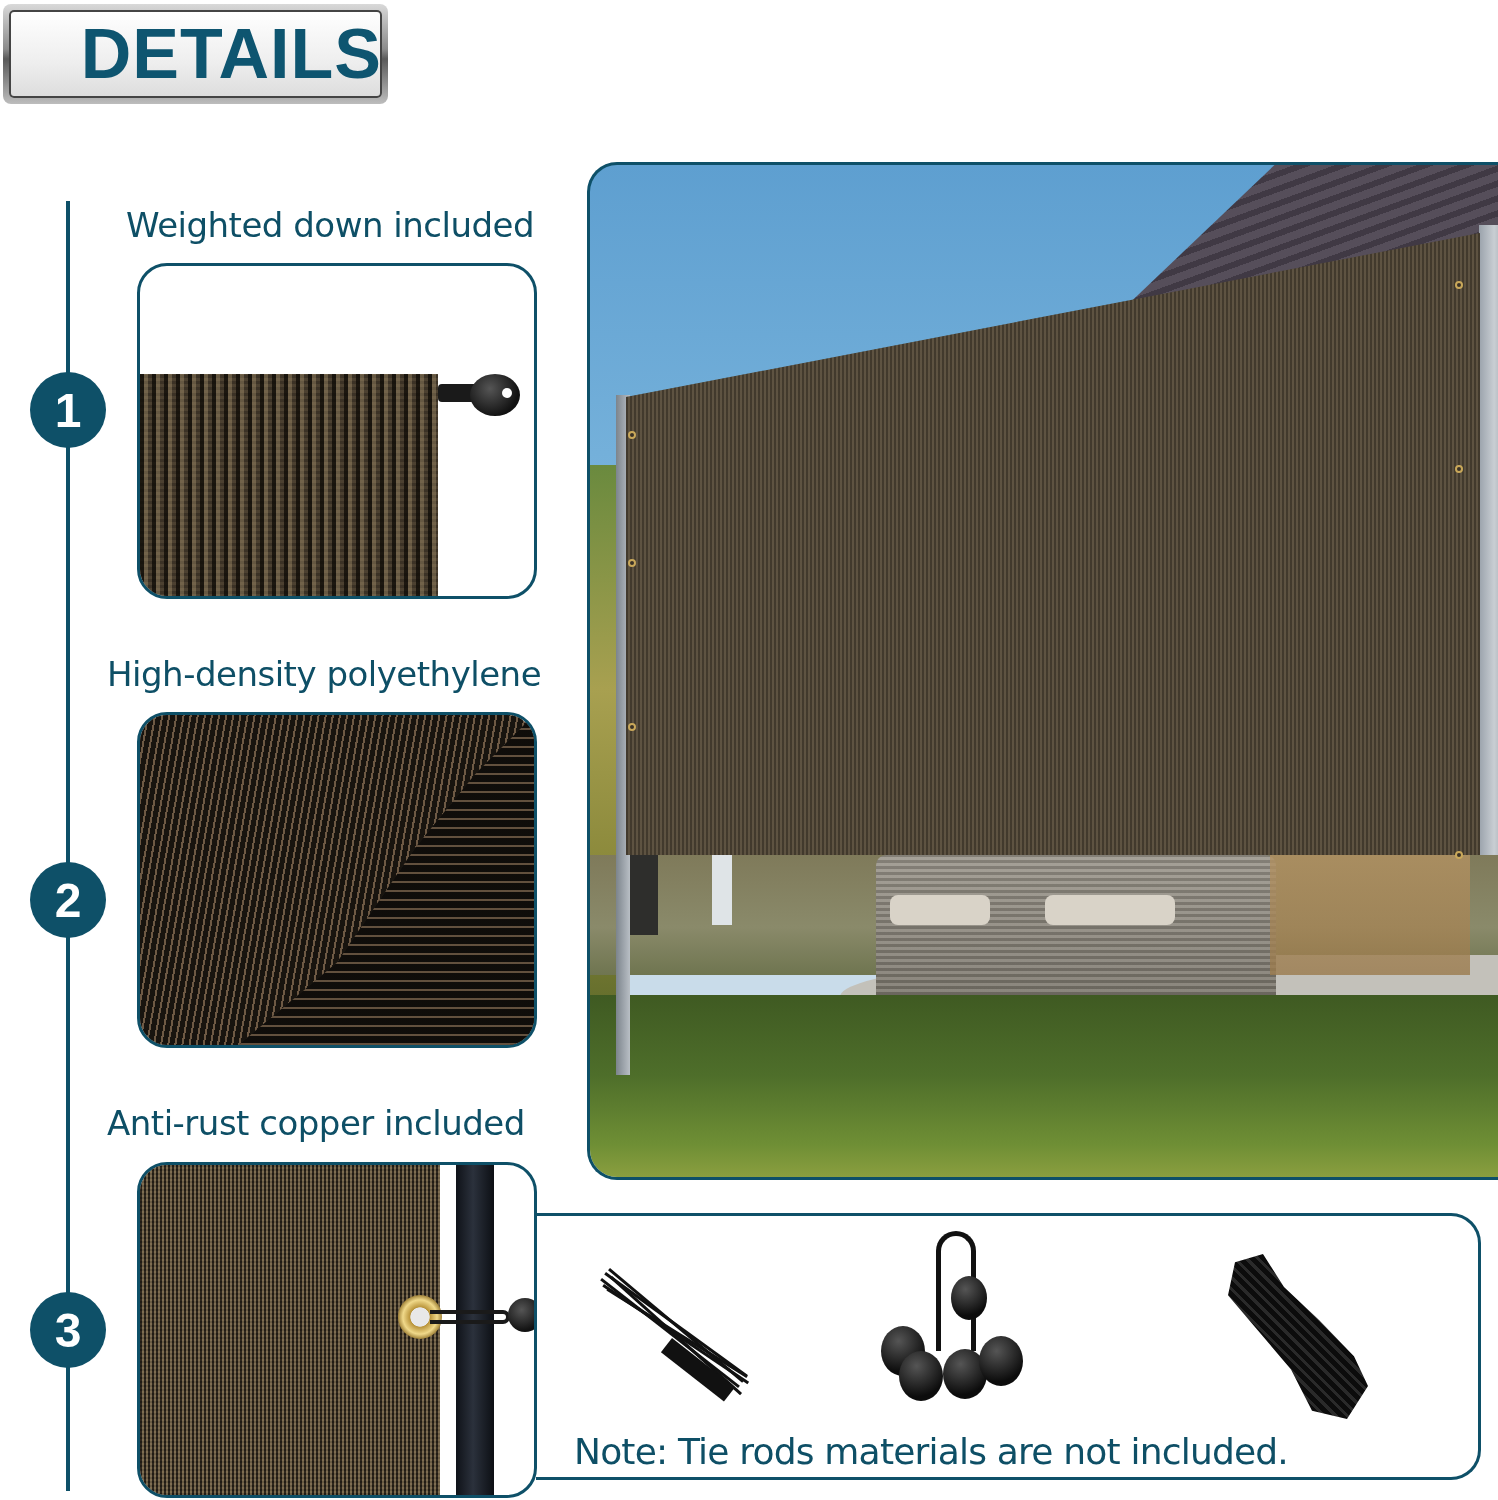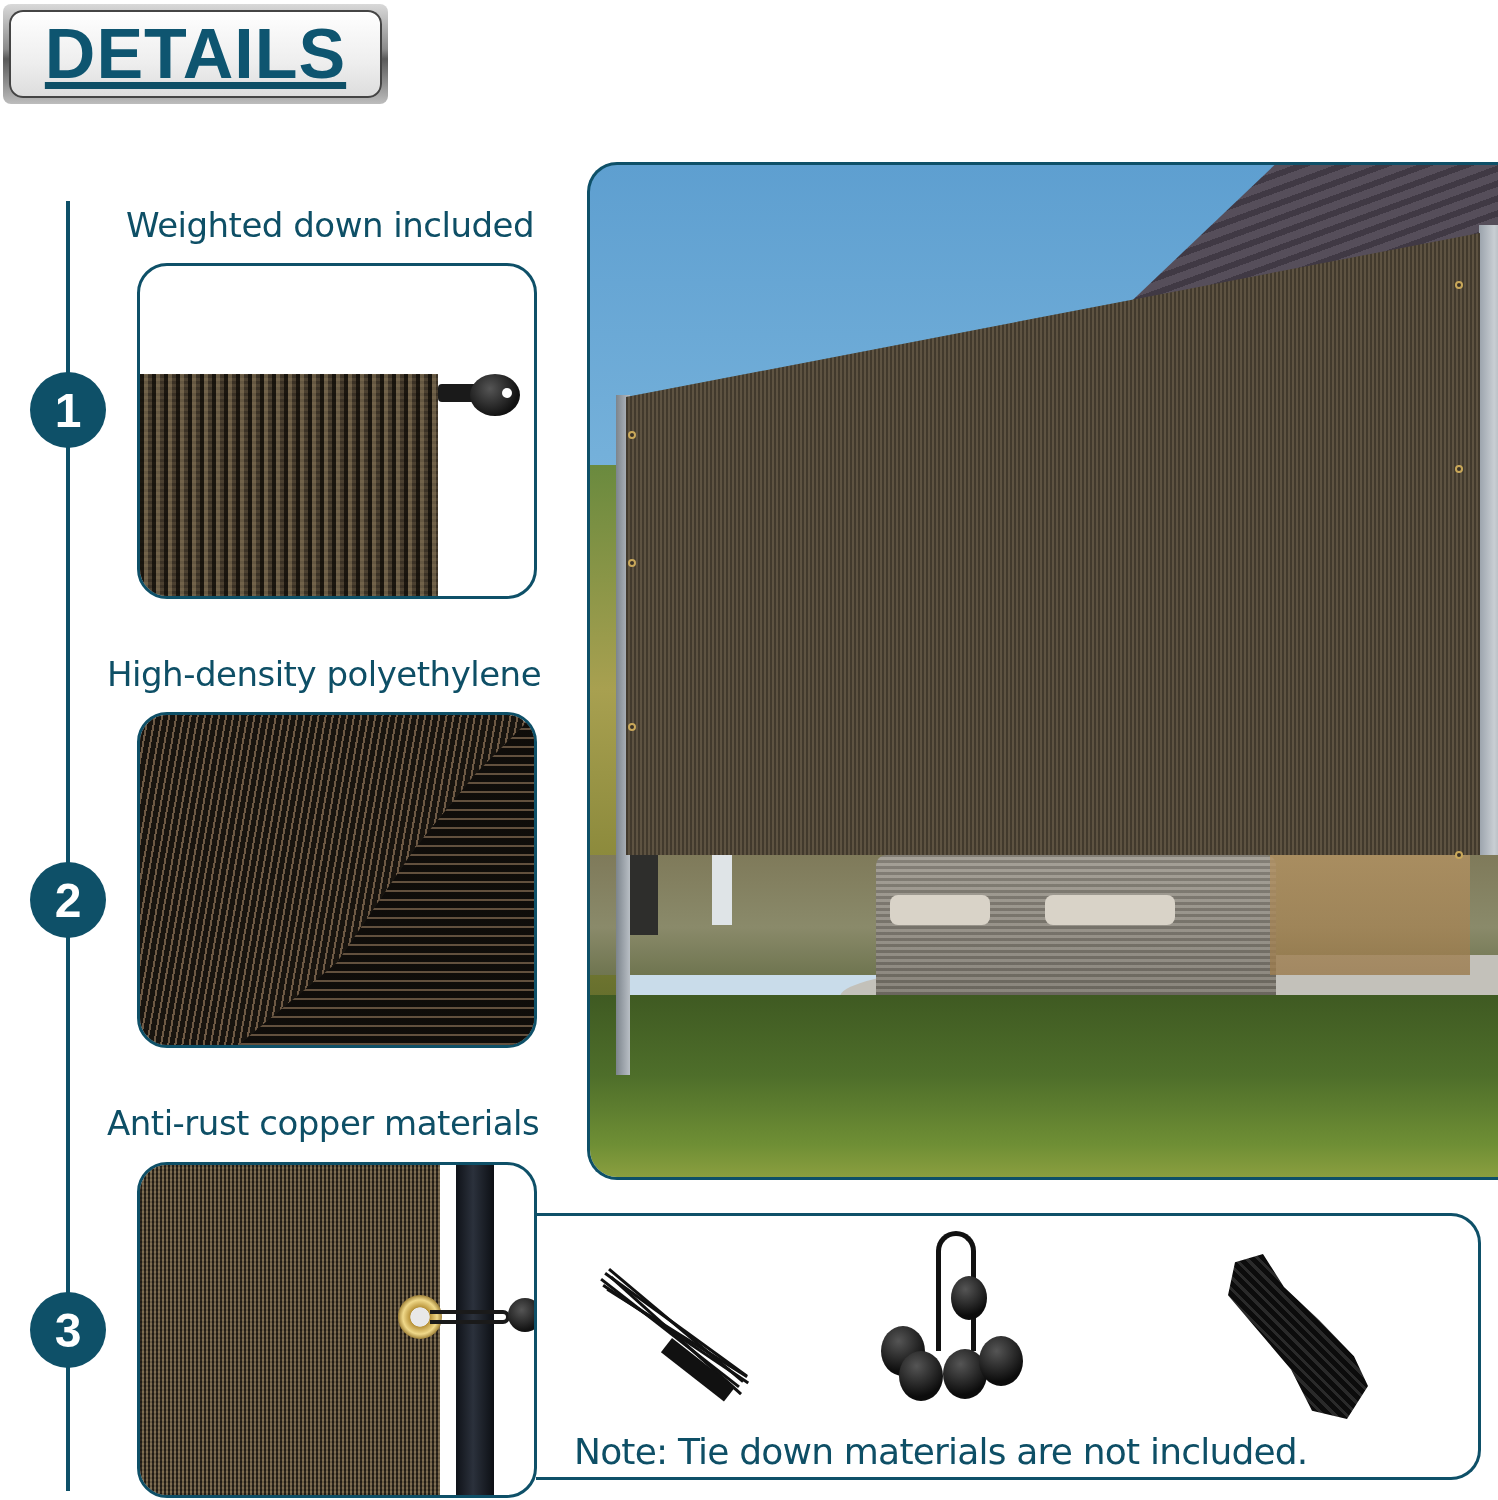--- a/index.html
+++ b/index.html
@@ -7,25 +7,24 @@
   body { position: relative; font-family: "Liberation Sans", "DejaVu Sans", sans-serif; color: #0e4f66; }
 
   
   .badge {
     position: absolute; left: 3px; top: 4px; width: 385px; height: 100px;
     border-radius: 8px;
     background: linear-gradient(180deg, #d9d9d9 0%, #8c8c8c 45%, #5a5a5a 55%, #bdbdbd 100%);
     padding: 6px;
   }
   .badge-inner {
-    width: 100%; height: 100%; border-radius: 14px;
+    width: 100%; height: 100%; border-radius: 5px;
     background: linear-gradient(180deg, #ffffff 0%, #eeeeee 60%, #dcdcdc 100%);
-    display: flex; align-items: center; justify-content: center;
+    display: flex; align-items: center; justify-content: flex-end;
     box-shadow: inset 0 0 0 2px #444;
-    text-decoration: underline;
   }
   .badge-text {
     font-family: "Liberation Sans", sans-serif; font-weight: bold;
     font-size: 70px; letter-spacing: 1px; color: #0e5570; line-height: 1;
   }
 
   
   .timeline-line {
     position: absolute; left: 66px; top: 201px; width: 4px; height: 1290px; background: #0e5068;
   }
@@ -227,21 +226,21 @@
   <div class="rod"></div>
   <div class="rod-knob"></div>
 </div>
 
 <div class="feature-label" style="left:107px; top:657px;">High-density polyethylene</div>
 <div class="frame" style="left:137px; top:712px; width:400px; height:336px;">
   <div class="poly-vert"></div>
   <div class="poly-horiz"></div>
 </div>
 
-<div class="feature-label" style="left:107px; top:1106px;">Anti-rust copper materials</div>
+<div class="feature-label" style="left:107px; top:1106px;">Anti-rust copper included</div>
 <div class="frame" style="left:137px; top:1162px; width:400px; height:336px;">
   <div class="grom-mesh mesh-fine"></div>
   <div class="pole"></div>
   <div class="big-grommet"></div>
   <div class="bungee-cord"></div>
   <div class="bungee-ball"></div>
 </div>
 
 <div class="scene">
   <div class="roof"></div>
@@ -278,14 +277,14 @@
   </div>
   <div class="acc-item bungees">
     <div class="bungee-loop"></div>
     <div class="b-ball" style="left:0; top:95px;"></div>
     <div class="b-ball" style="left:18px; top:120px;"></div>
     <div class="b-ball" style="left:62px; top:118px;"></div>
     <div class="b-ball" style="left:98px; top:105px;"></div>
     <div class="b-ball" style="left:70px; top:45px; width:36px; height:44px;"></div>
   </div>
   <div class="acc-item rope"></div>
-  <div class="note-text">Note: Tie down materials are not included.</div>
+  <div class="note-text">Note: Tie rods materials are not included.</div>
 </div>
 
 </body></html>

